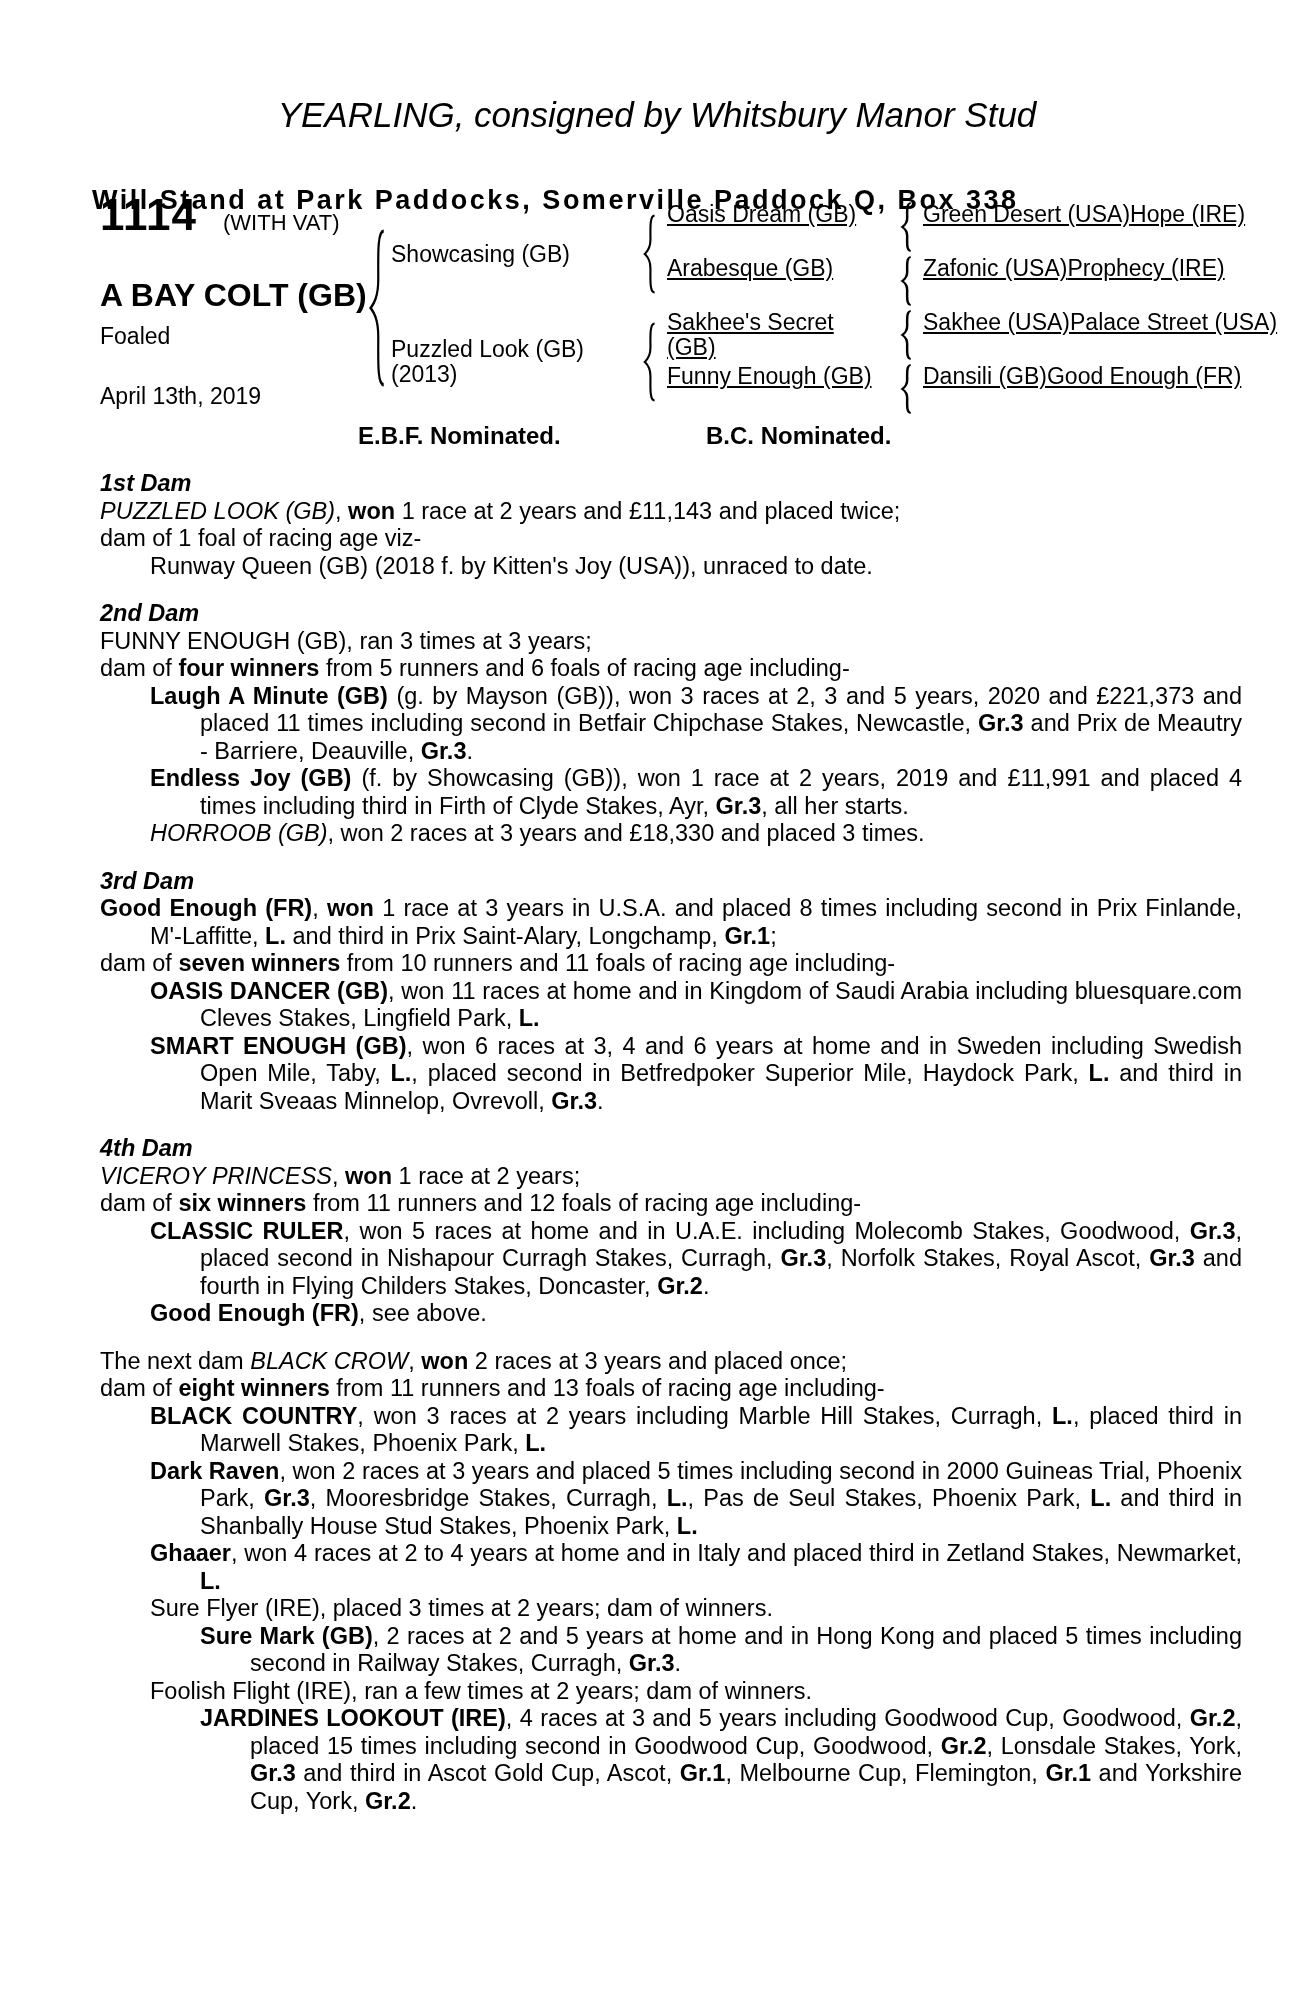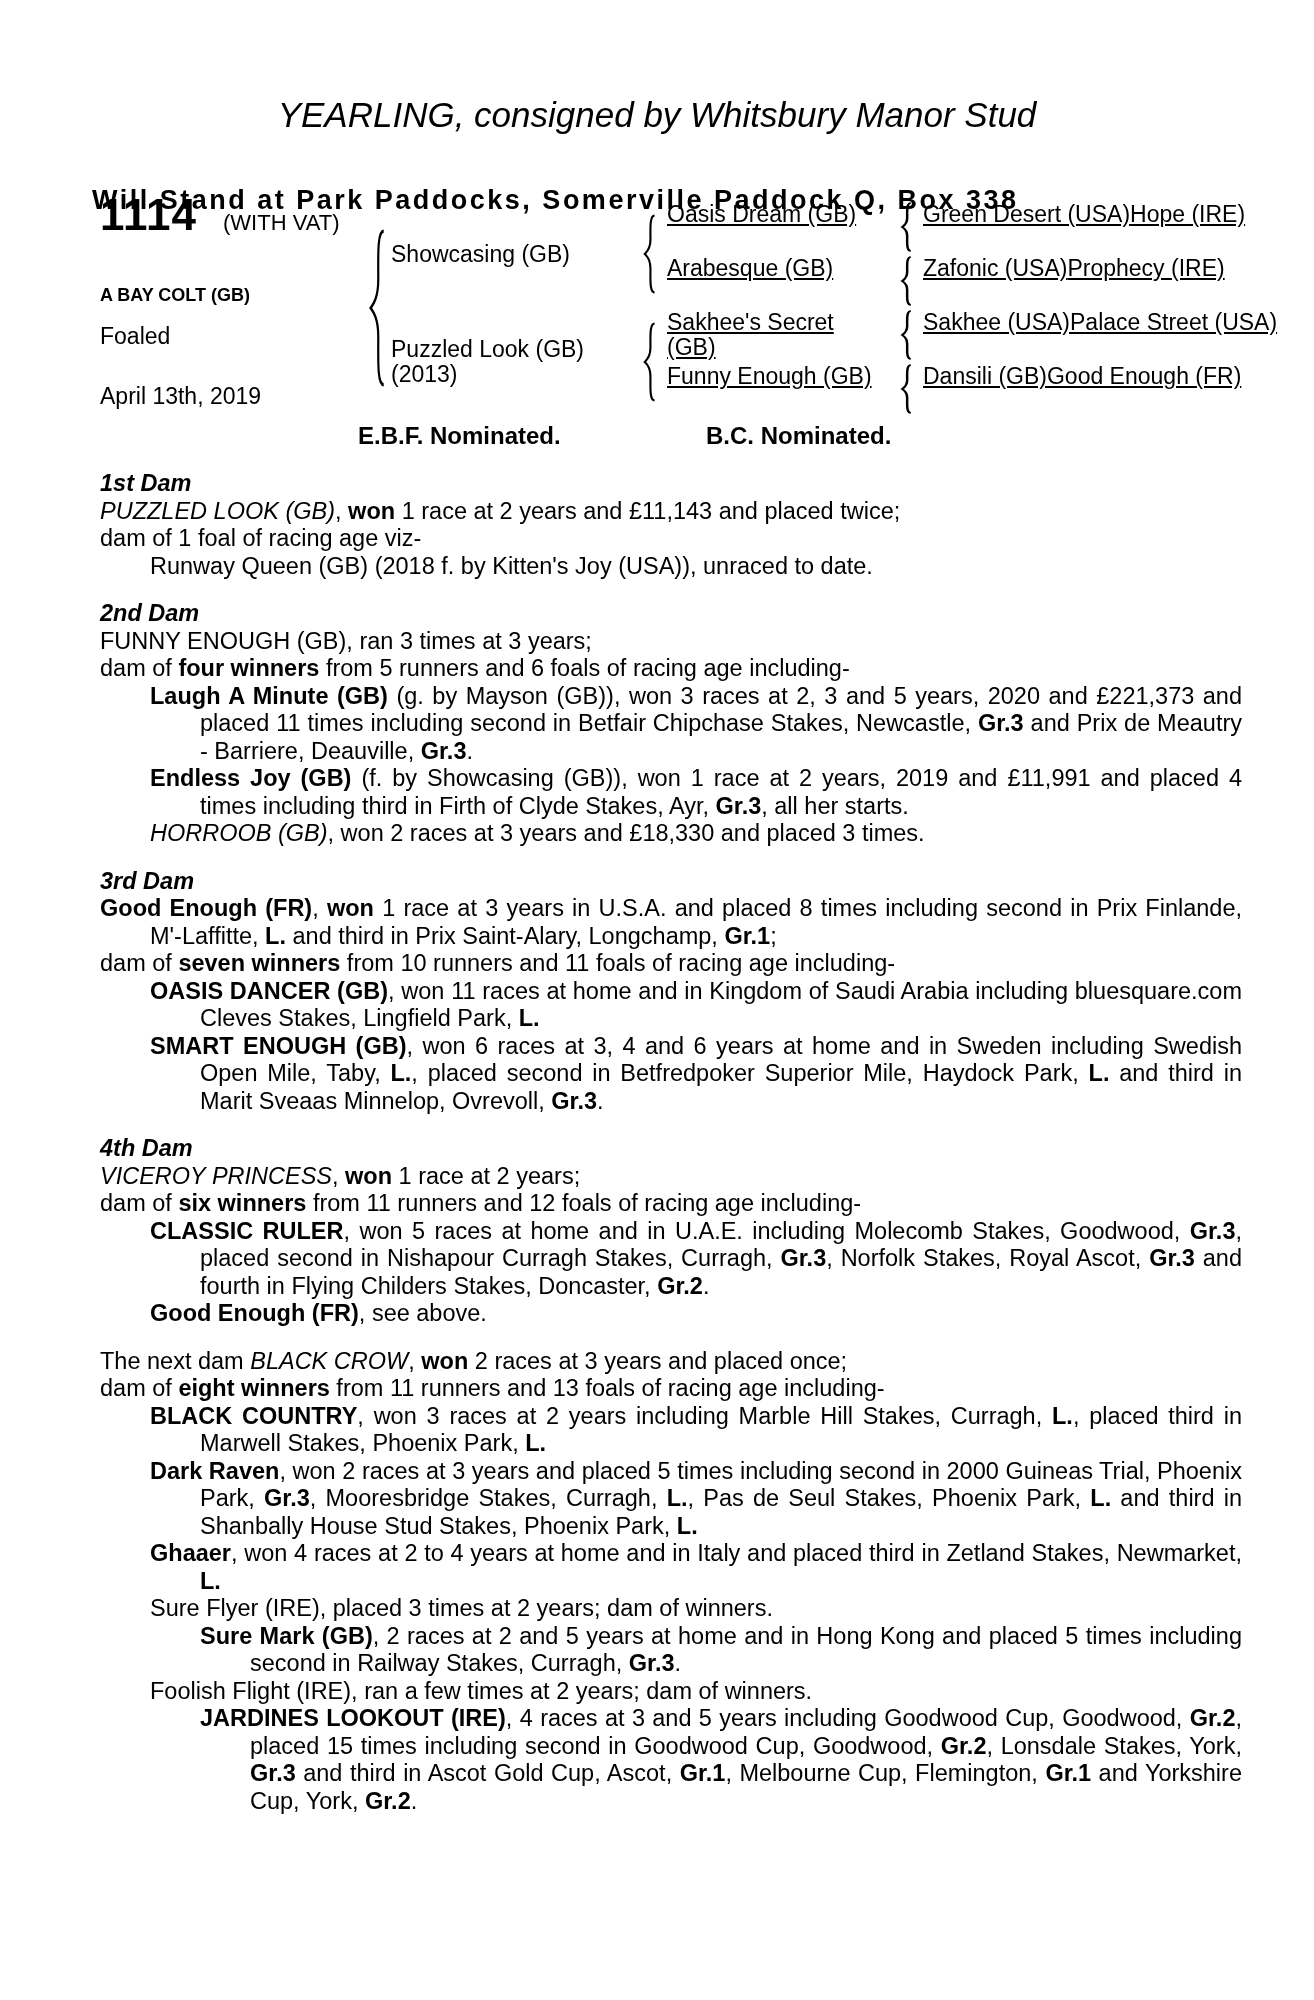--- a/index.html
+++ b/index.html
@@ -22,21 +22,21 @@
 
   
   #pedigree{
     position:absolute;top:202px;left:100px;width:1160px;
     display:flex;align-items:stretch;font-size:23px;line-height:25px;
   }
   .lot-col{position:relative;width:263px;flex:0 0 263px;}
   .lot-line{position:absolute;top:0;left:0;white-space:nowrap;}
   .lot-num{font-size:44px;font-weight:bold;letter-spacing:1px;}
   .vat{font-size:22px;margin-left:26px;}
-  .colt-desc{position:absolute;top:81px;left:0;font-size:18px;font-weight:bold;white-space:nowrap;}
+  .colt-desc{position:absolute;top:81px;left:0;font-size:32px;font-weight:bold;white-space:nowrap;}
   .foaled{position:absolute;top:122px;left:0;}
   .foaled-date{position:absolute;top:150px;left:0;white-space:nowrap;margin-top:32px;}
 
   .brace{display:flex;align-items:center;}
   .brace svg{display:block;stroke:#000;fill:none;}
   .brace.big{width:24px;flex:0 0 24px;align-self:center;}
   .gp-brace{width:18px;flex:0 0 18px;align-self:center;}
   .ggp-brace{width:16px;flex:0 0 16px;align-self:center;}
 
   .tree{display:flex;flex-direction:column;gap:4px;flex:1;}

